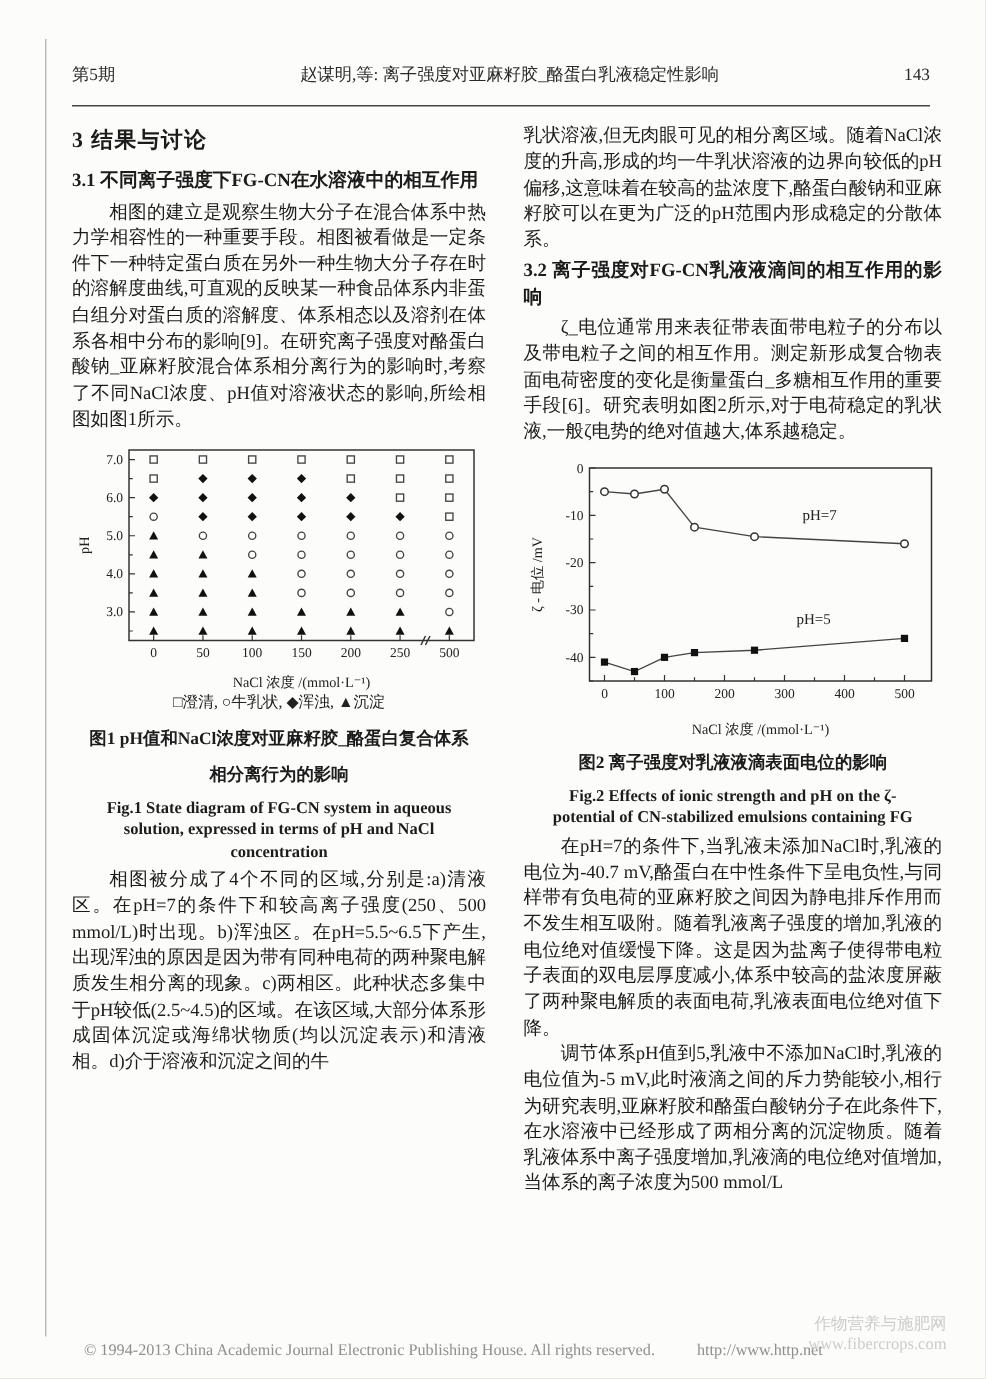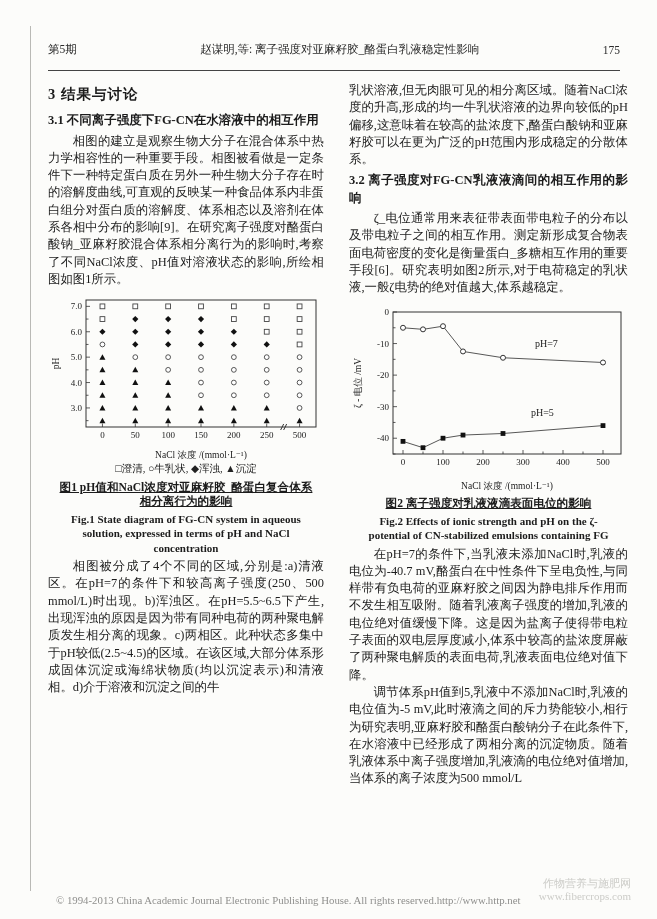--- a/index.html
+++ b/index.html
@@ -16,43 +16,43 @@
   }
   .header-rule{position:absolute;top:70px;left:48px;width:572px;border-top:1.3px solid #444;}
   .columns{position:absolute;top:82px;left:48px;width:572px;display:flex;gap:25px;}
   .col{width:279px;font-size:12.4px;line-height:17.3px;text-align:justify;}
   .col p{margin:0;text-indent:2em;}
   .col p.no-indent{text-indent:0;}
   h2{font-size:14.5px;font-weight:bold;margin:4px 0 9px 0;letter-spacing:1px;}
   h3{font-size:12.5px;font-weight:bold;margin:4px 0 3px 0;}
   figure{margin:5px 0 3px 0;text-align:center;}
   .fig-legend{font-size:10.5px;margin-top:-1px;color:#222;}
-  .cap-zh{font-size:11.6px;font-weight:bold;line-height:14px;margin-top:3px;padding:0 10px;text-decoration:underline;}
+  .cap-zh{font-size:11.6px;font-weight:bold;line-height:24px;margin-top:3px;padding:0 10px;}
   .cap-en{font-size:11px;font-weight:bold;line-height:14.5px;margin:3px 0 2px 0;padding:0 14px;}
   svg{display:block;margin:0 auto;}
   svg text{font-family:"Liberation Serif","DejaVu Serif",serif;fill:#222;}
   footer{
     position:absolute;bottom:13px;left:56px;font-size:10.8px;color:#8f8f8d;
-    display:flex;white-space:nowrap;
+    display:flex;gap:28px;white-space:nowrap;
   }
   .watermark{
     position:absolute;right:26px;bottom:16px;text-align:right;
     color:#ccccc8;font-size:11px;line-height:13px;
   }
 </style>
 </head>
 <body>
 
 <div class="page">
   <div class="scan-line"></div>
 
   <header>
     <span>第5期</span>
     <span>赵谋明,等: 离子强度对亚麻籽胶_酪蛋白乳液稳定性影响</span>
-    <span>175</span>
+    <span>143</span>
   </header>
   <div class="header-rule"></div>
 
   <div class="columns">
 
     <div class="col">
       <h2>3  结果与讨论</h2>
       <h3>3.1  不同离子强度下FG-CN在水溶液中的相互作用</h3>
       <p>相图的建立是观察生物大分子在混合体系中热力学相容性的一种重要手段。相图被看做是一定条件下一种特定蛋白质在另外一种生物大分子存在时的溶解度曲线,可直观的反映某一种食品体系内非蛋白组分对蛋白质的溶解度、体系相态以及溶剂在体系各相中分布的影响[9]。在研究离子强度对酪蛋白酸钠_亚麻籽胶混合体系相分离行为的影响时,考察了不同NaCl浓度、pH值对溶液状态的影响,所绘相图如图1所示。</p>
 

